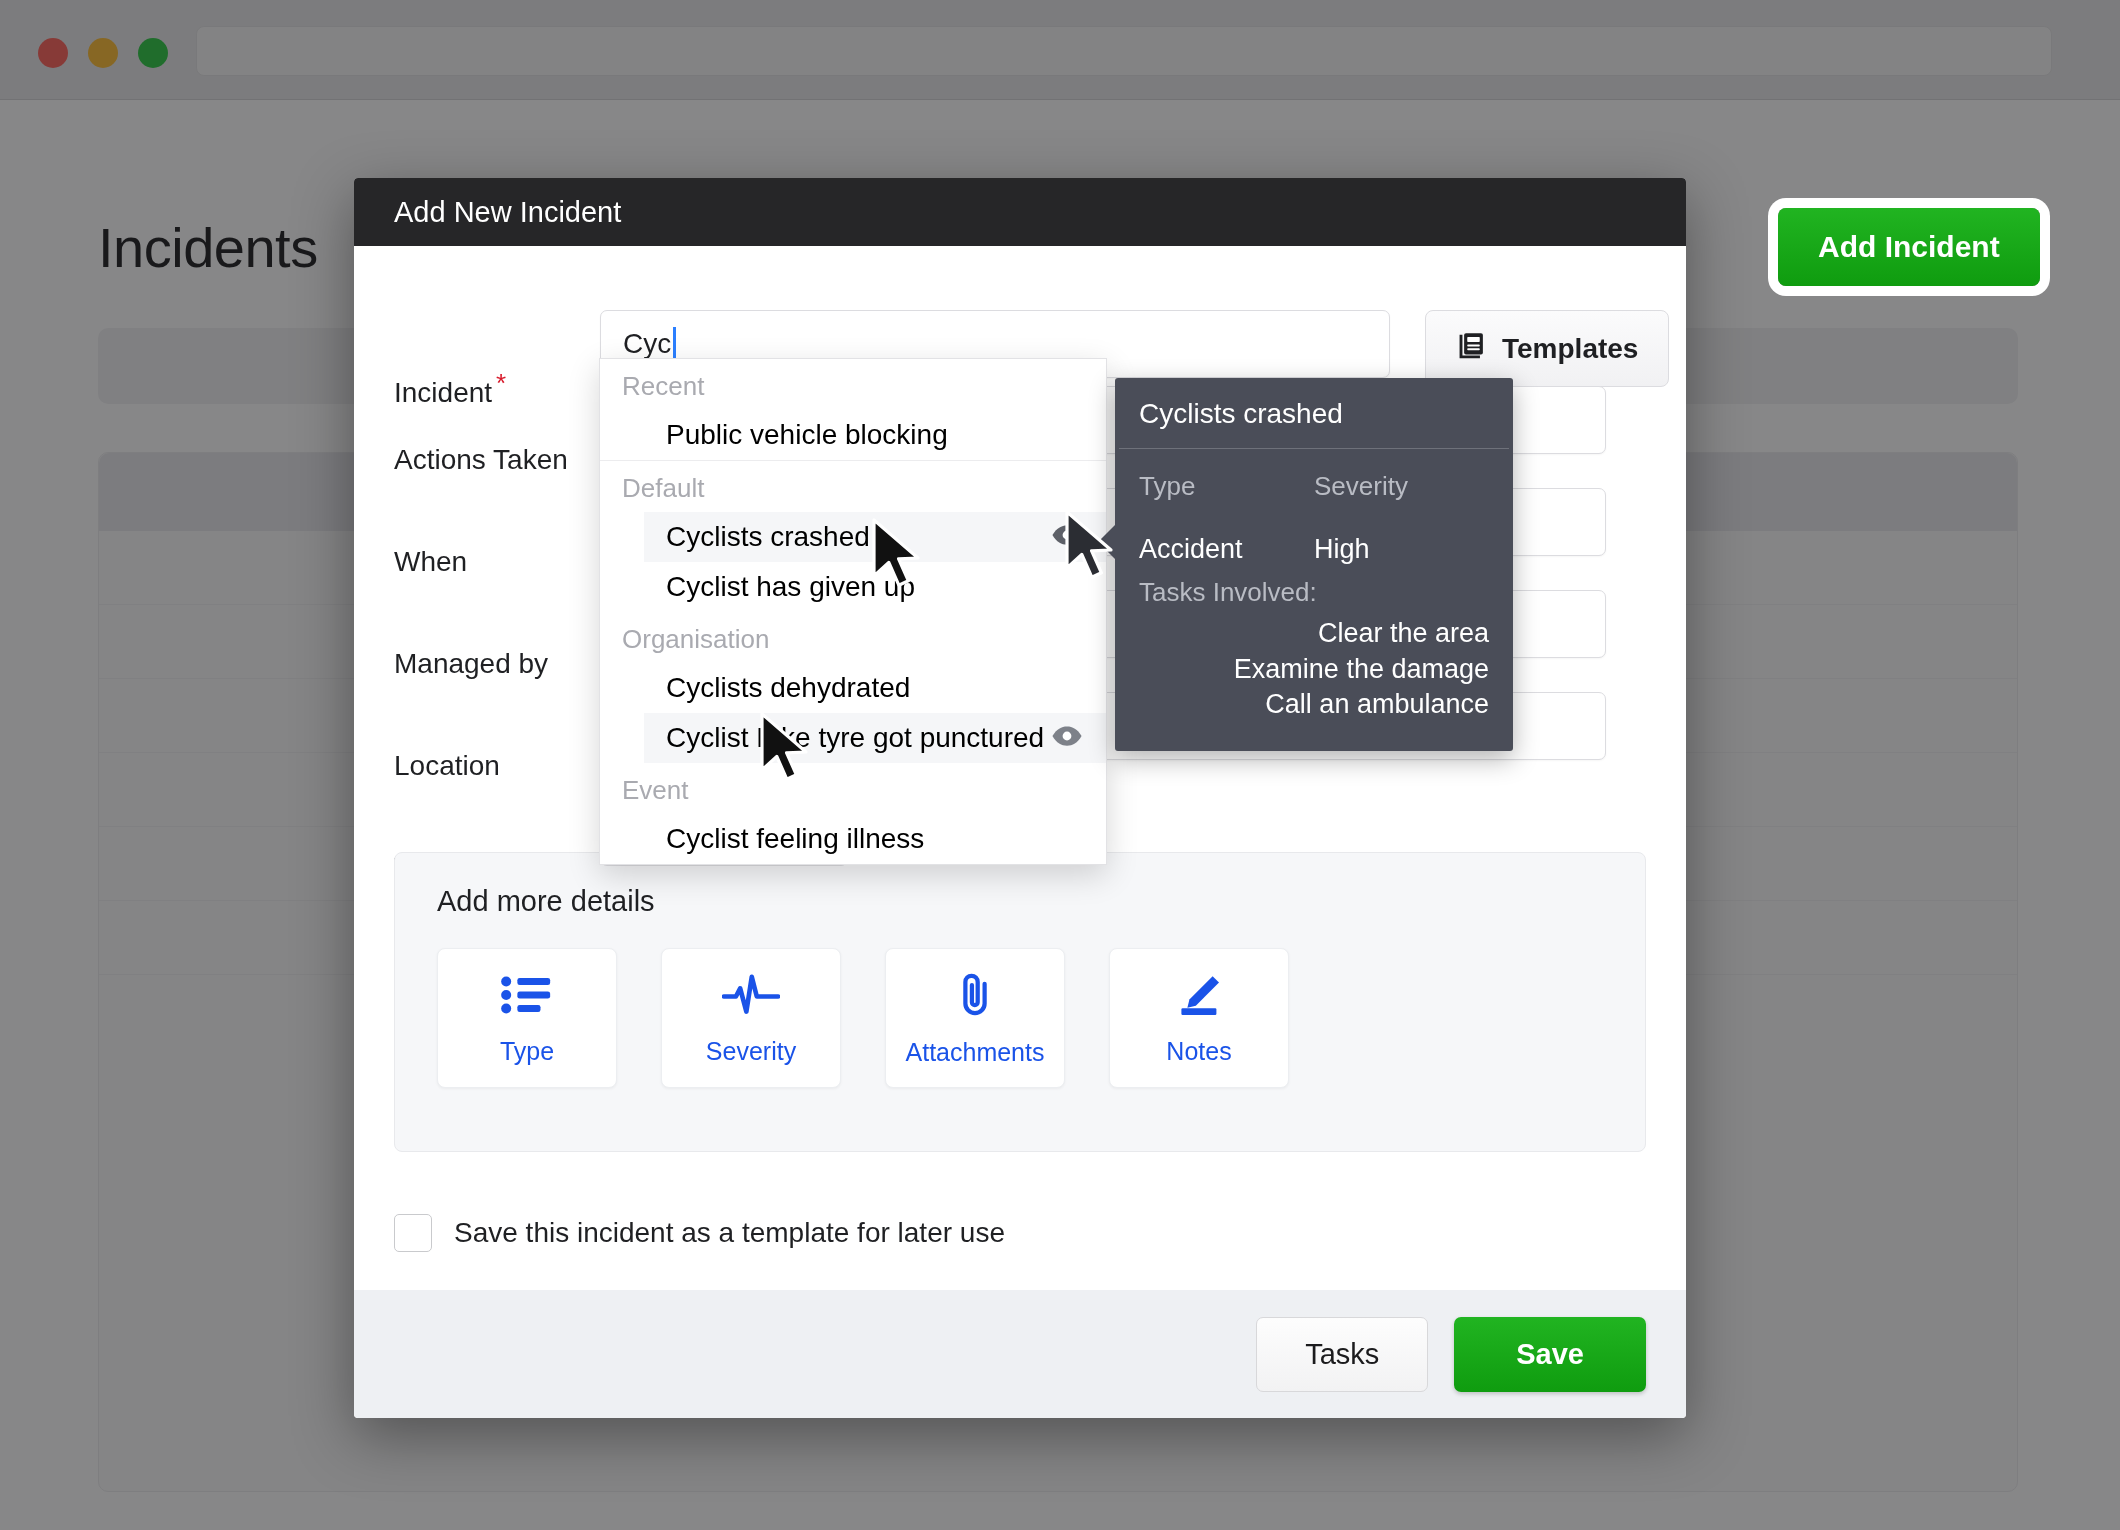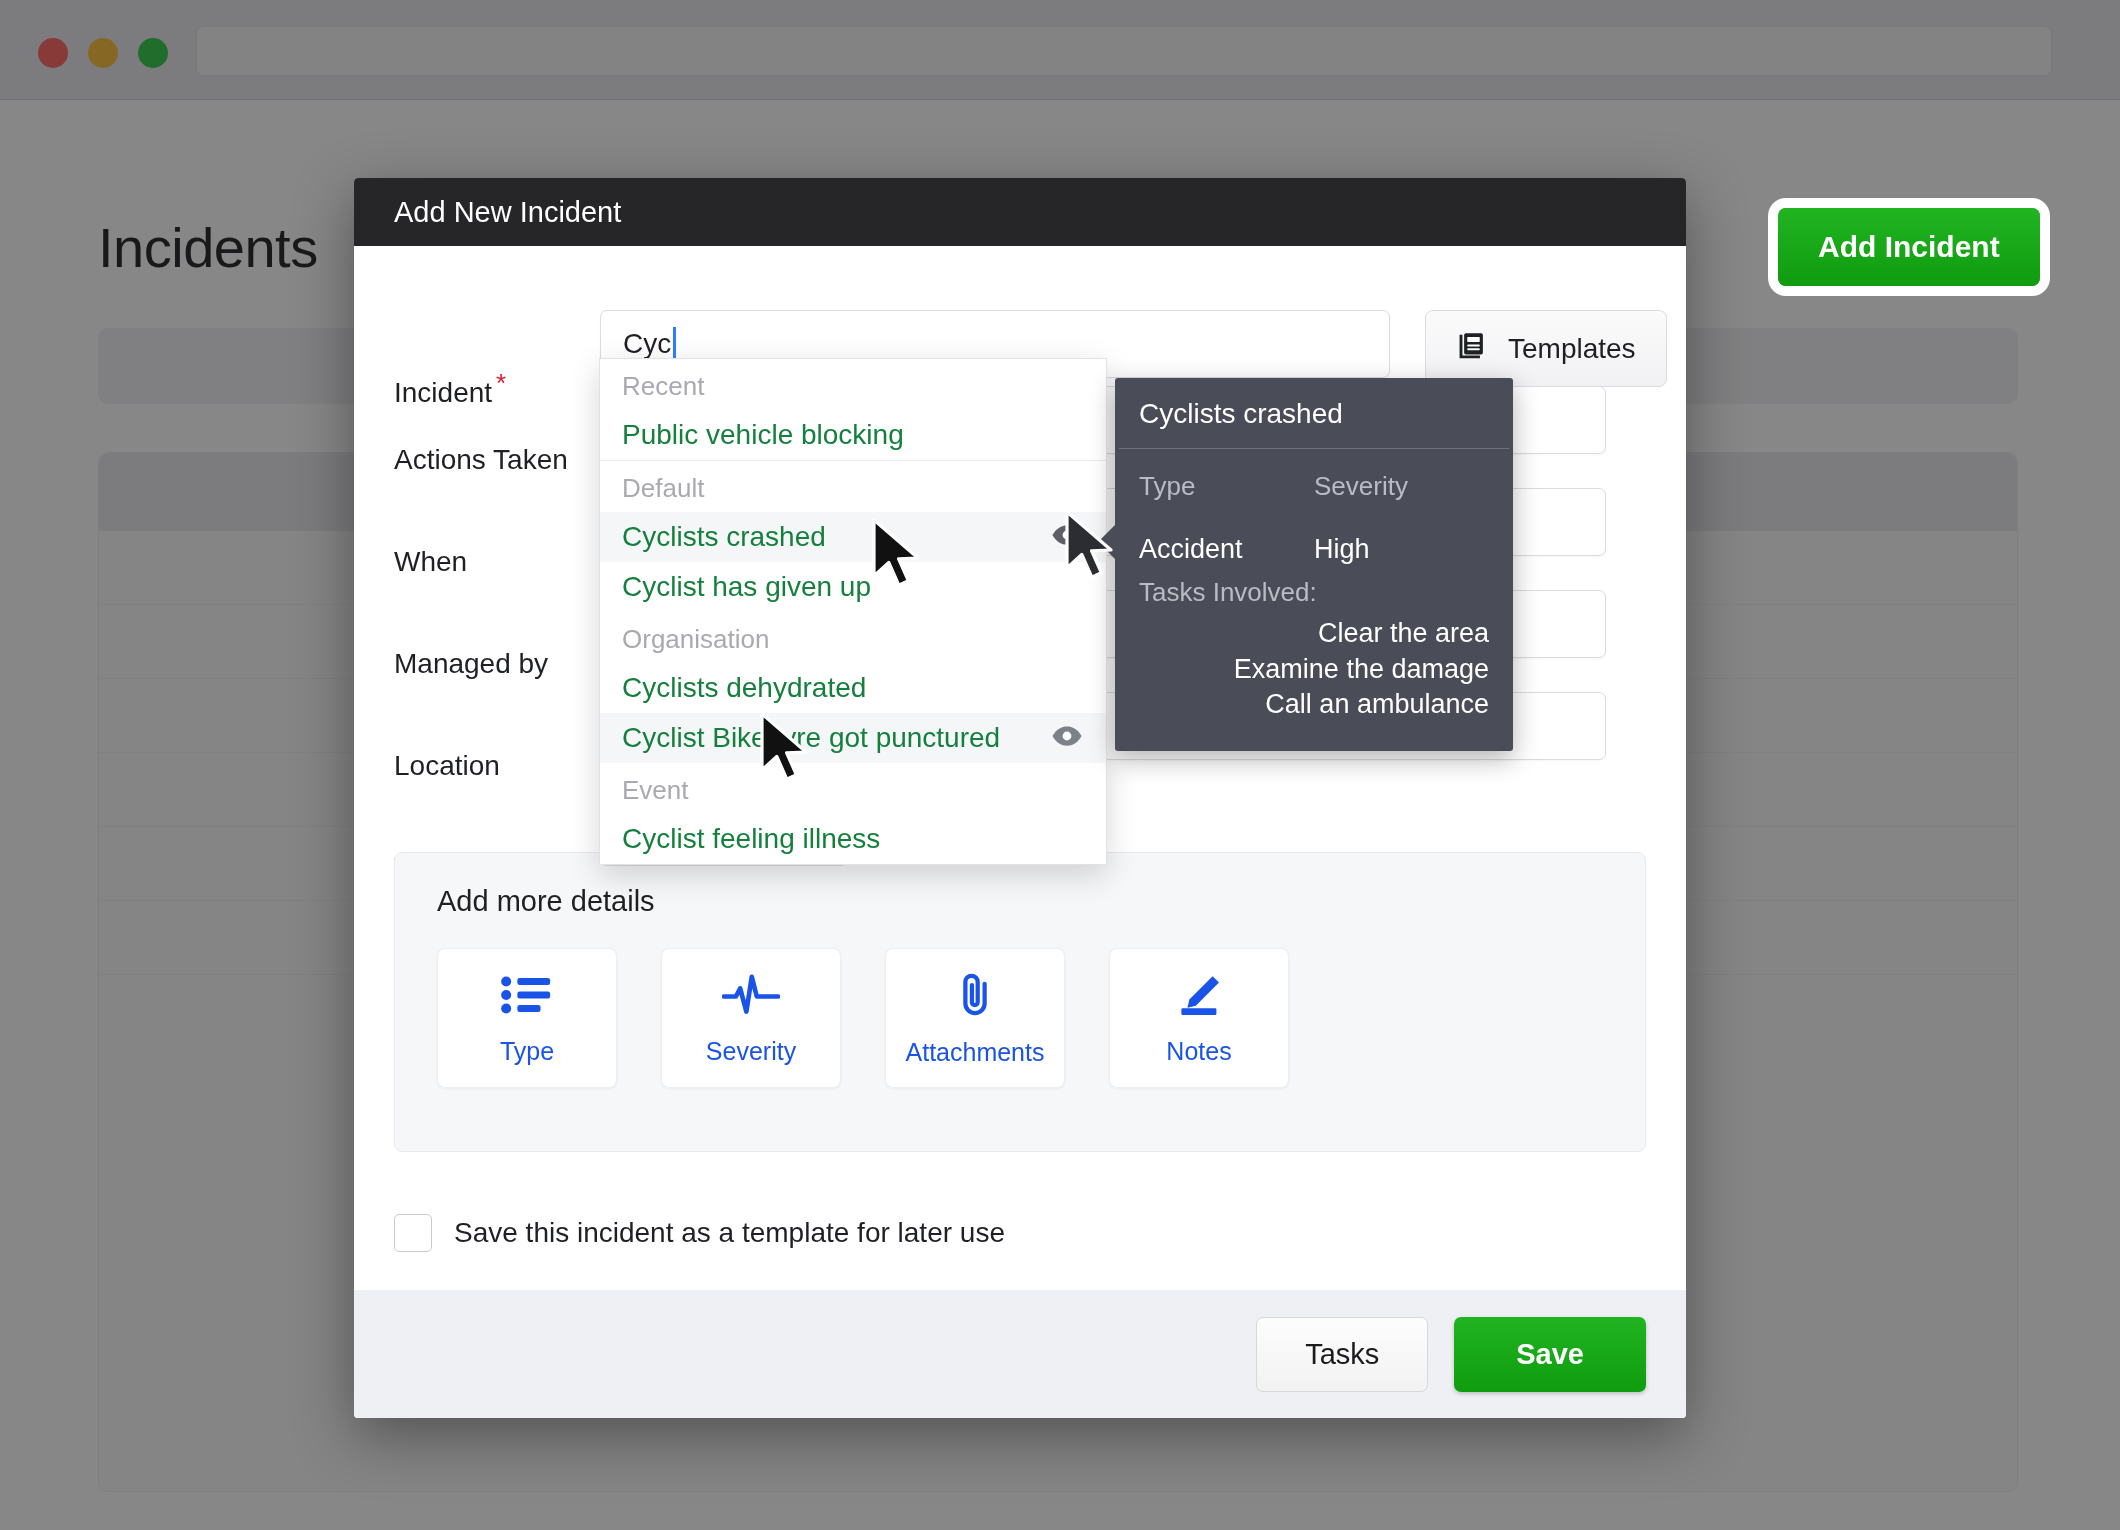--- a/index.html
+++ b/index.html
@@ -108,42 +108,43 @@
     display: flex; align-items: center; padding-left: 22px;
     font-size: 28px; color: #1f2023;
     box-shadow: 0 1px 2px rgba(0,0,0,.04);
   }
   .caret {
     display: inline-block; width: 3px; height: 34px; background: #2b7fff;
     margin-left: 2px;
   }
   .templates-btn {
     position: absolute; left: 1425px; top: 289px;
-    display: flex; align-items: center; gap: 22px;
+    display: flex; align-items: center; gap: 16px;
     padding: 19px 30px; font-size: 28px; color: #1f2023;
     background: linear-gradient(180deg,#fbfbfc,#f1f1f3);
-    border: 1px solid #dcdce0; border-radius: 8px;
+    border: 1px solid #dcdce0; border-radius: 8px; font-weight: bold;
   }
 
   
   .dropdown {
     position: absolute; left: 599px; top: 358px; width: 508px;
     background: #ffffff;
     border: 1px solid #e2e2e5;
     box-shadow: 0 10px 30px rgba(0,0,0,.16);
     z-index: 20;
   }
   .dd-group {
     font-size: 26px; color: #a9aab0; padding: 12px 22px 8px 22px;
   }
   .dd-sep { height: 1px; background: #ececee; }
   .dd-item {
     position: relative; display: flex; align-items: center;
-    height: 50px; padding: 0 22px; font-size: 28px; color: #15803d;
+    height: 50px; padding: 0 22px; font-size: 28px; color: #000000;
     white-space: nowrap;
+    margin-left: 44px;
   }
   .dd-item.hl { background: #f5f6f8; }
   .dd-eye { position: absolute; right: 22px; top: 50%; transform: translateY(-50%); }
 
   
   .tooltip {
     position: absolute; left: 1115px; top: 378px; width: 398px;
     background: #4a4d58; color: #ffffff;
     border-radius: 3px; z-index: 25;
     box-shadow: 0 8px 26px rgba(0,0,0,.3);

